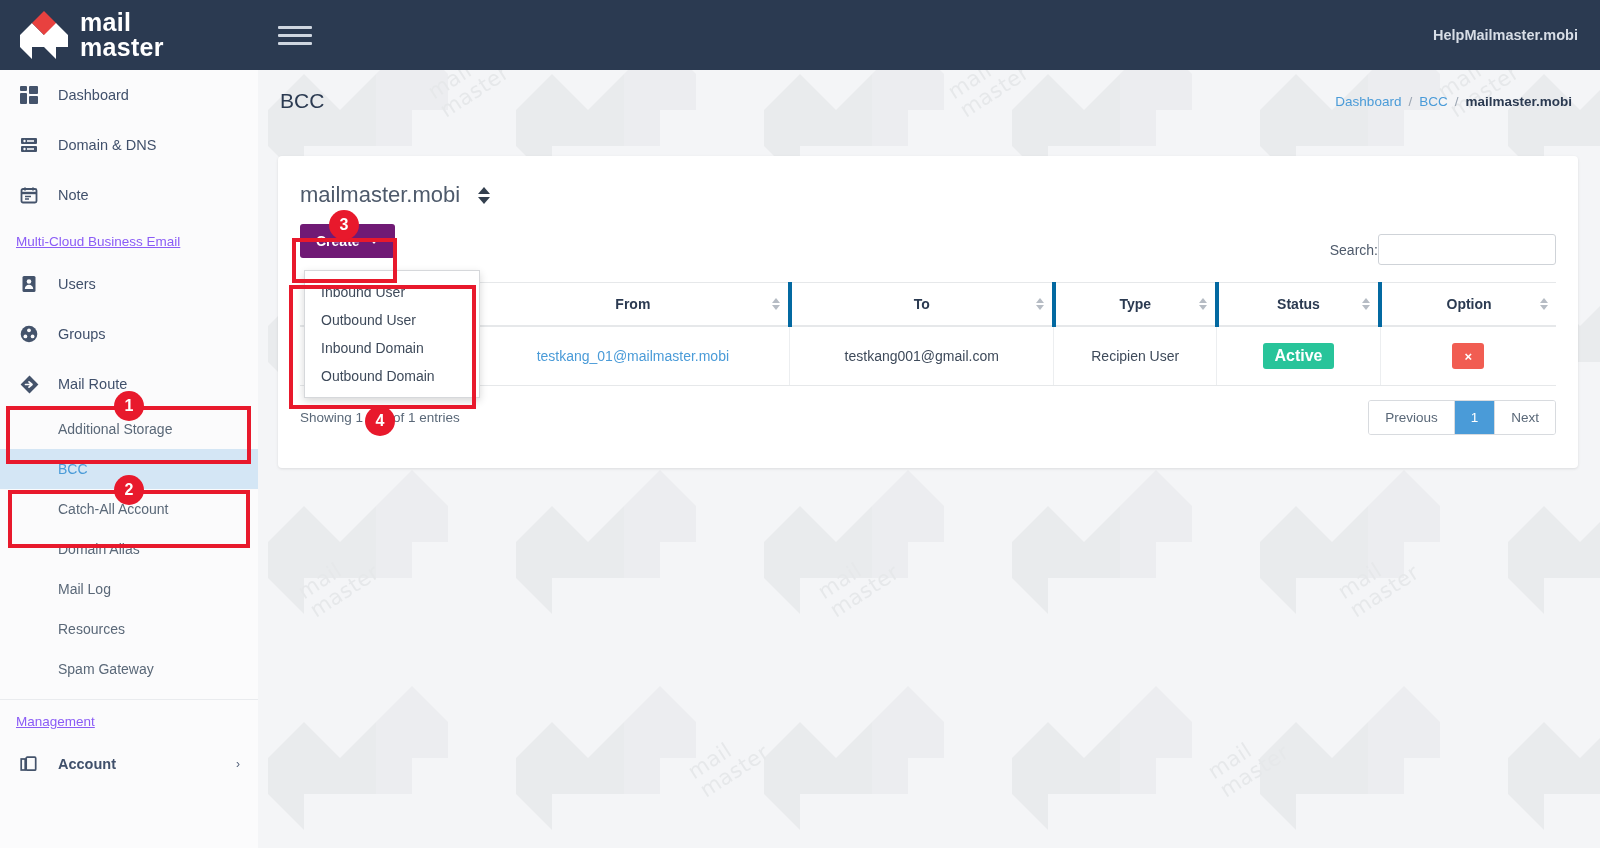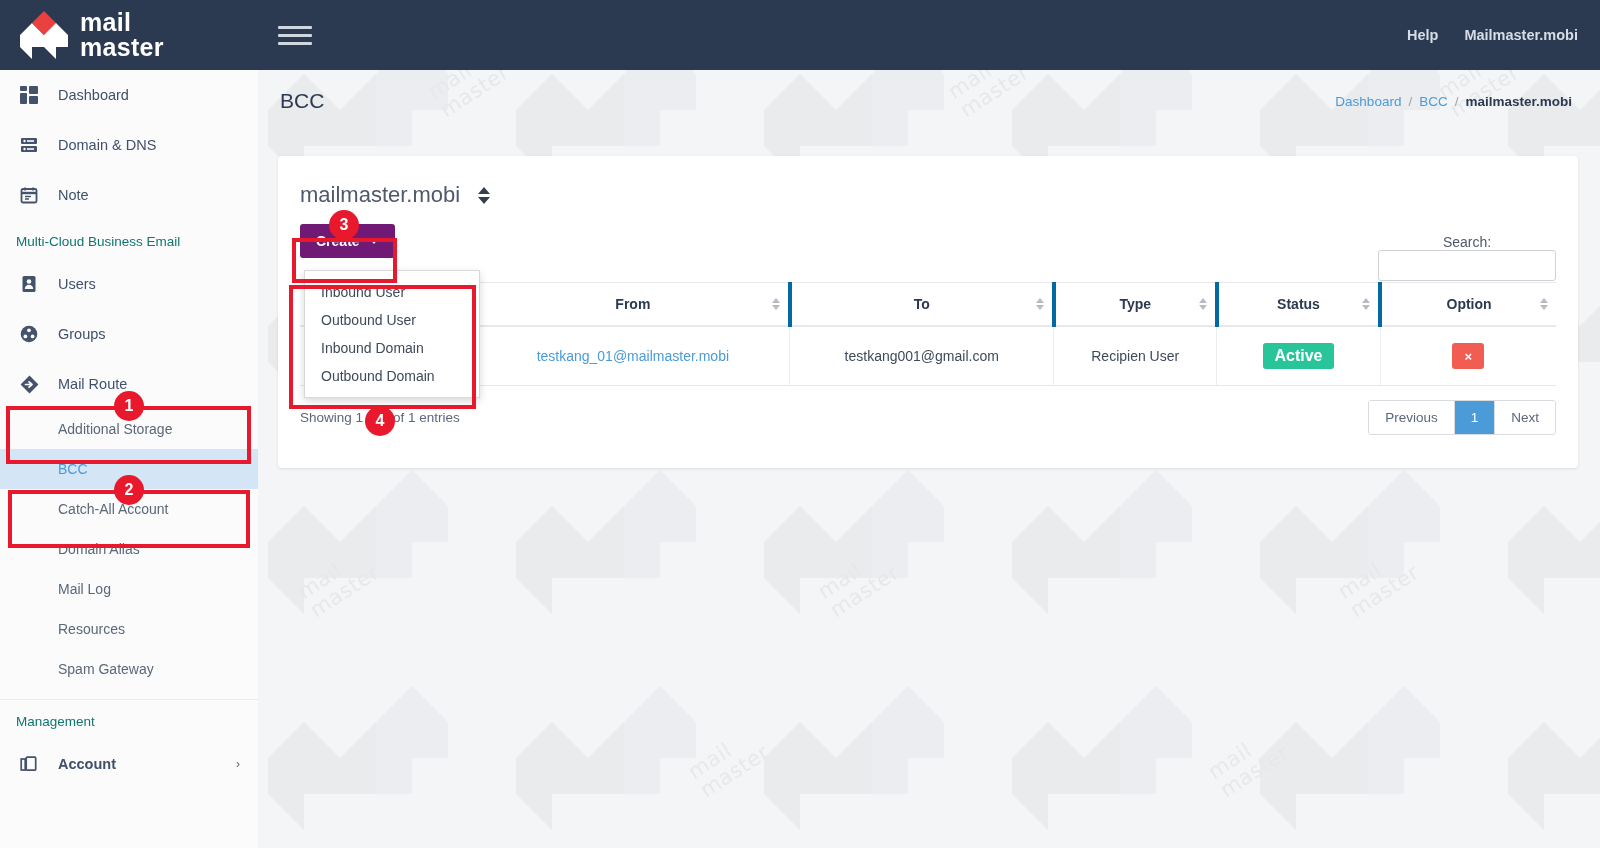--- a/index.html
+++ b/index.html
@@ -35,41 +35,41 @@
     background: #2b3a51;
     z-index: 30;
     display: flex; align-items: center;
   }
   .logo-wrap { width: 258px; display: flex; align-items: center; padding-left: 16px; gap: 10px; }
   .logo-mark { width: 54px; height: 52px; flex: 0 0 auto; }
   .logo-text { color: #fff; font-size: 25px; line-height: 25px; font-weight: 700; letter-spacing: .3px; }
   .logo-text span { display: block; }
   .burger { margin-left: 20px; width: 34px; display: flex; flex-direction: column; gap: 5px; cursor: pointer; }
   .burger i { display: block; height: 3px; background: #cfd6e0; border-radius: 1px; }
-  .top-right { margin-left: auto; display: flex; align-items: flex-end; gap: 26px; padding-right: 22px; }
+  .top-right { margin-left: auto; display: flex; align-items: flex-end; padding-right: 22px; }
   .top-right a { color: #d7dde6; font-size: 14.5px; font-weight: 700; text-decoration: none; cursor: pointer; }
 
   
   .sidebar {
     position: absolute; top: 70px; left: 0; width: 258px; bottom: 0;
     background: #fbfbfc;
     z-index: 20;
     overflow: hidden;
   }
   .nav-item {
     display: flex; align-items: center; height: 50px;
     padding: 0 18px; gap: 18px; cursor: pointer;
     color: #40506b; font-size: 14.5px;
   }
   .nav-item .ico { width: 22px; height: 22px; flex: 0 0 22px; display: flex; align-items: center; justify-content: center; }
   .nav-item.active { background: #6cb2e0; color: #ffffff; font-weight: 700; }
   .nav-item.active .ico svg { fill: #ffffff; }
   .nav-caret { margin-left: auto; font-size: 12px; opacity: .9; }
   .nav-section {
-    padding: 14px 18px 10px 16px; font-size: 13.5px; color: #0f766e;
+    padding: 14px 18px 10px 16px; font-size: 13.5px; color: #8b5cf6; text-decoration: underline;
   }
   .sub-item {
     display: flex; align-items: center; height: 40px;
     padding-left: 58px; font-size: 14px; color: #5a6878; cursor: pointer;
   }
   .sub-item.current { background: #d4e6f5; color: #4a9bd8; }
   .divider-line { height: 1px; background: #e9ebee; margin: 10px 0 0 0; }
 
   
   .content { position: absolute; top: 70px; left: 258px; right: 0; bottom: 0; z-index: 10; }
@@ -111,21 +111,21 @@
     position: absolute; left: 4px; top: 46px; width: 176px;
     background: #fff; border: 1px solid #d6d8db;
     box-shadow: 0 3px 8px rgba(0,0,0,.16);
     padding: 7px 0; z-index: 40;
   }
   .dd-item { padding: 6px 16px; font-size: 14px; color: #3e4a5a; cursor: pointer; }
 
   .search-box {
     position: absolute; right: 22px; top: 78px;
     display: flex; align-items: center; 
-    font-size: 14px; color: #4e5a6b; flex-direction: column;
+    font-size: 14px; color: #4e5a6b;
   }
   .search-box input {
     width: 178px; height: 31px; border: 1px solid #cfd3d8; border-radius: 3px;
     padding: 0 8px; font-size: 13px; font-family: "Liberation Sans", sans-serif;
     outline: none; background: #fff;
   }
 
   table.dt { width: 100%; border-collapse: collapse; margin-top: 18px; }
   table.dt th {
     border-top: 1px solid #e6e8ea; border-bottom: 2px solid #e6e8ea;

